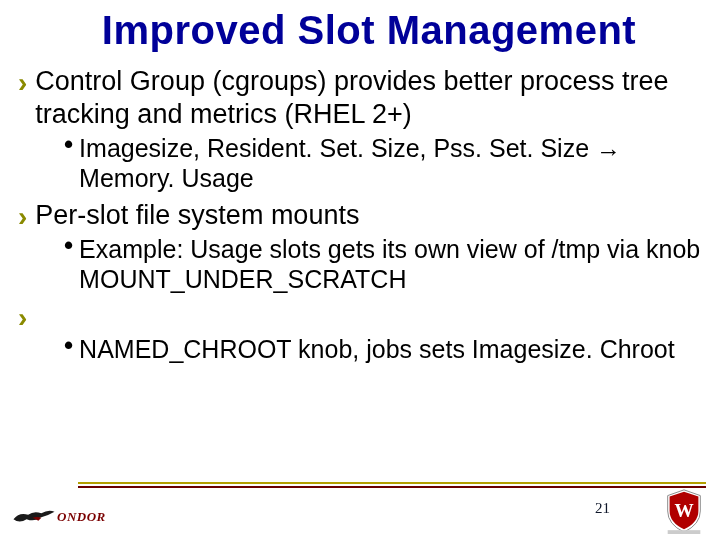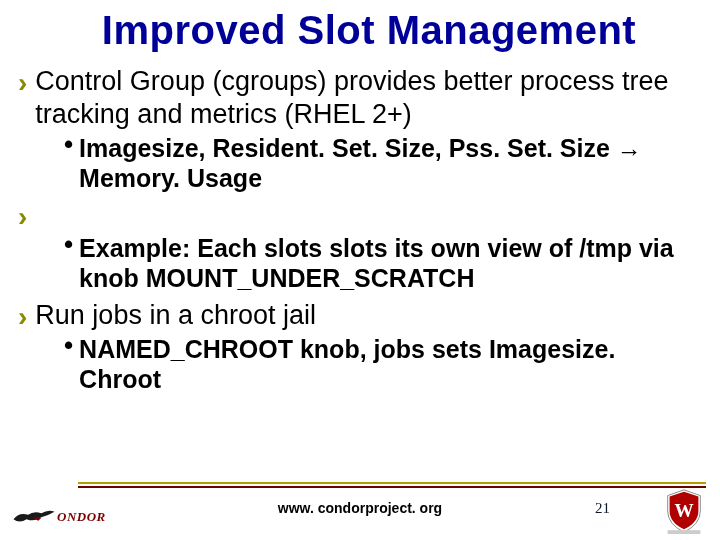--- a/index.html
+++ b/index.html
@@ -53,21 +53,20 @@
     font-weight: bold;
     line-height: 1;
     margin-right: 6px;
     flex-shrink: 0;
     margin-top: -2px;
   }
   .l2-text {
     font-family: Arial, Helvetica, sans-serif;
     font-size: 25px;
     line-height: 1.2;
-    font-weight: bold;
   }
   .footer {
     position: absolute;
     bottom: 0;
     left: 0;
     right: 0;
     height: 58px;
   }
   .hr1 {
     position: absolute;
@@ -143,48 +142,47 @@
     <span class="chev">›</span>
     <span class="l1-text">Control Group (cgroups) provides better process tree tracking and metrics (RHEL 2+)</span>
   </div>
   <div class="l2">
     <span class="dot">•</span>
     <span class="l2-text">Imagesize, Resident. Set. Size, Pss. Set. Size → Memory. Usage</span>
   </div>
 
   <div class="l1">
     <span class="chev">›</span>
+    <span class="l1-text">Per-slot file system mounts</span>
   </div>
   <div class="l2">
     <span class="dot">•</span>
-    <span class="l2-text">Example: Each slots slots its own view of /tmp via knob MOUNT_UNDER_SCRATCH</span>
+    <span class="l2-text">Example: Usage slots gets its own view of /tmp via knob MOUNT_UNDER_SCRATCH</span>
   </div>
 
   <div class="l1">
     <span class="chev">›</span>
-    <span class="l1-text">Run jobs in a chroot jail</span>
   </div>
   <div class="l2">
     <span class="dot">•</span>
     <span class="l2-text">NAMED_CHROOT  knob, jobs sets Imagesize. Chroot</span>
   </div>
 
 </div>
 
 <div class="footer">
   <div class="hr1"></div>
   <div class="hr2"></div>
   <div class="logo-left">
     <svg class="bird" viewBox="0 0 60 30">
       <path d="M2 18 Q10 8 22 12 Q30 6 40 10 Q50 4 58 8 Q48 14 38 16 Q30 22 20 18 Q10 24 2 18 Z" fill="#1a1a1a"></path>
       <path d="M28 16 Q34 14 40 16 L36 20 Z" fill="#7a0000"></path>
     </svg>
     <span class="condor-text">ONDOR</span>
   </div>
-  <div class="url">www. condorproject. org</div>
   <div class="pagenum">21</div>
   <svg class="logo-right" viewBox="0 0 50 50">
     <path d="M25 4 L42 10 L42 26 Q42 40 25 48 Q8 40 8 26 L8 10 Z" fill="#fff" stroke="#888" stroke-width="1"></path>
     <path d="M25 6 L40 11 L40 26 Q40 38 25 45 Q10 38 10 26 L10 11 Z" fill="#b00000"></path>
     <text x="25" y="32" text-anchor="middle" font-family="Georgia,serif" font-size="20" font-weight="bold" fill="#fff">W</text>
     <rect x="8" y="46" width="34" height="5" fill="#ccc"></rect>
   </svg>
 </div>
 
 </body></html>

